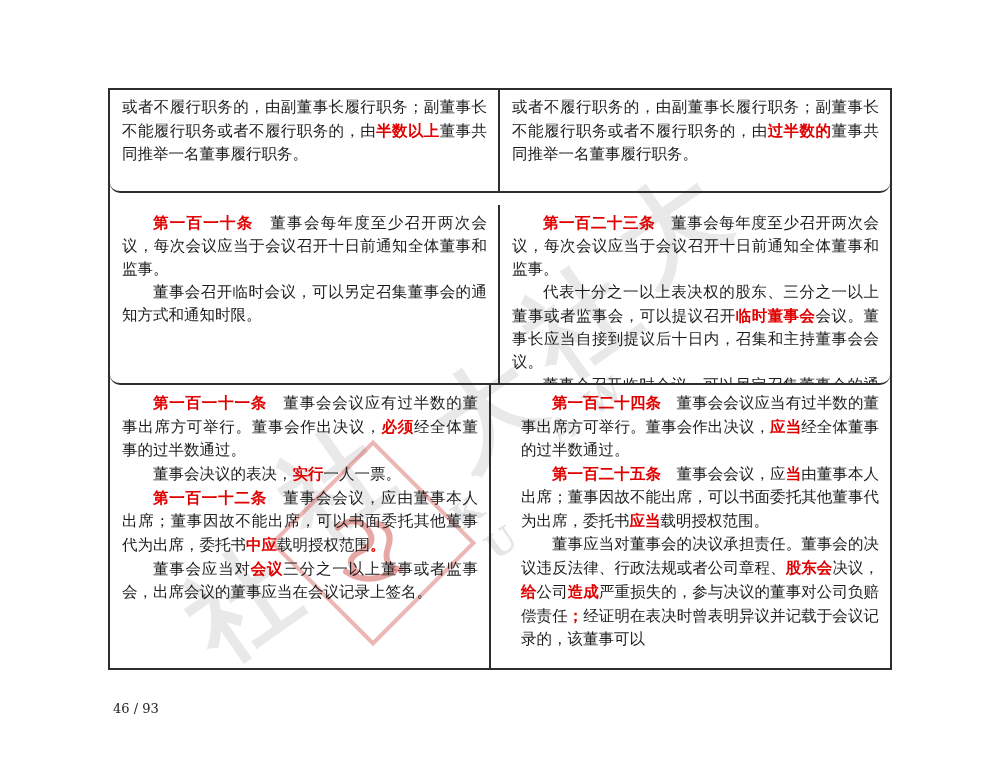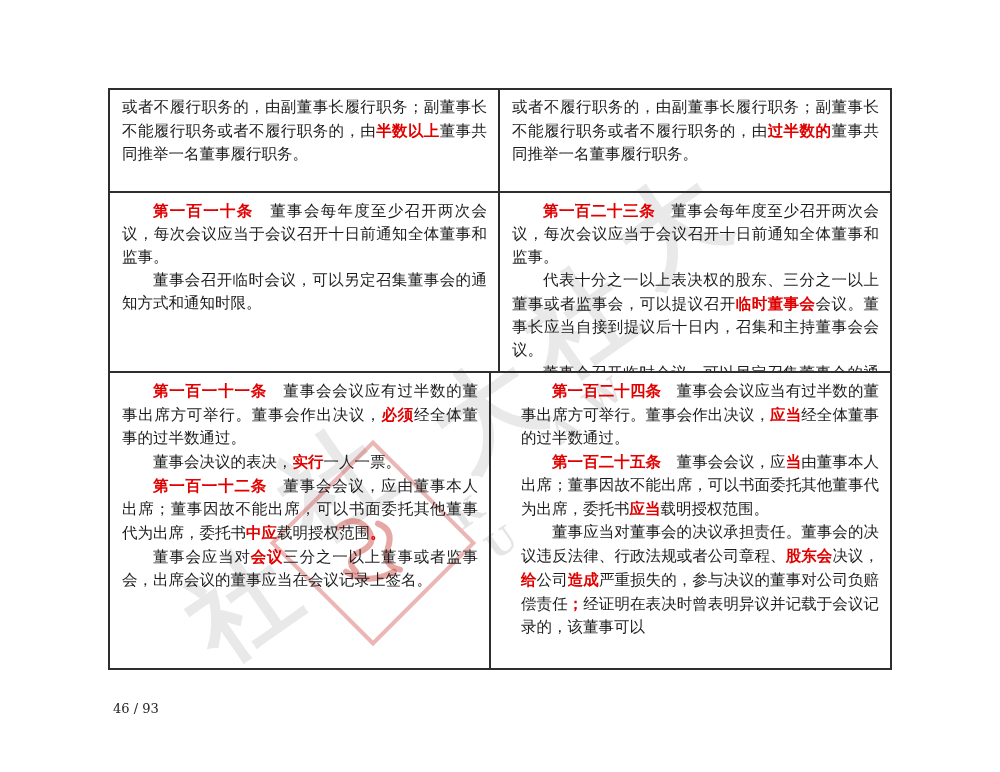--- a/index.html
+++ b/index.html
@@ -35,24 +35,24 @@
     box-sizing:border-box;pointer-events:none;z-index:1;
   }
   .seal svg{position:absolute;inset:0;transform:rotate(-45deg);}
 
   
   .cmp-table{
     position:absolute;left:108px;top:88px;width:784px;height:582px;
     border:2px solid #2e2e2e;box-sizing:border-box;
     display:flex;flex-direction:column;background:transparent;z-index:2;
   }
-  .cmp-row{display:flex;flex:none;border-bottom:2px solid #2e2e2e;box-sizing:border-box;}
+  .cmp-row{display:flex;flex:none;border-bottom:2px solid #2e2e2e;box-sizing:border-box;border-radius:10px;}
   .cmp-row:last-child{border-bottom:none;flex:1;gap:18px;}
   .row-h1{height:103px;}
-  .row-h2{height:180px;}
+  .row-h2{height:180px;margin-top:12px;}
   .cmp-cell{
     width:50%;box-sizing:border-box;padding:6px 11px 0 12px;overflow:hidden;
   }
   .cmp-cell:first-child{border-right:2px solid #2e2e2e;}
   .para{
     margin:0;font-size:15.5px;line-height:23px;color:#1c1c1c;
     text-align:justify;text-justify:inter-ideograph;
   }
   .para.indent{text-indent:2em;}
   .red{color:#e00000;font-weight:bold;}

